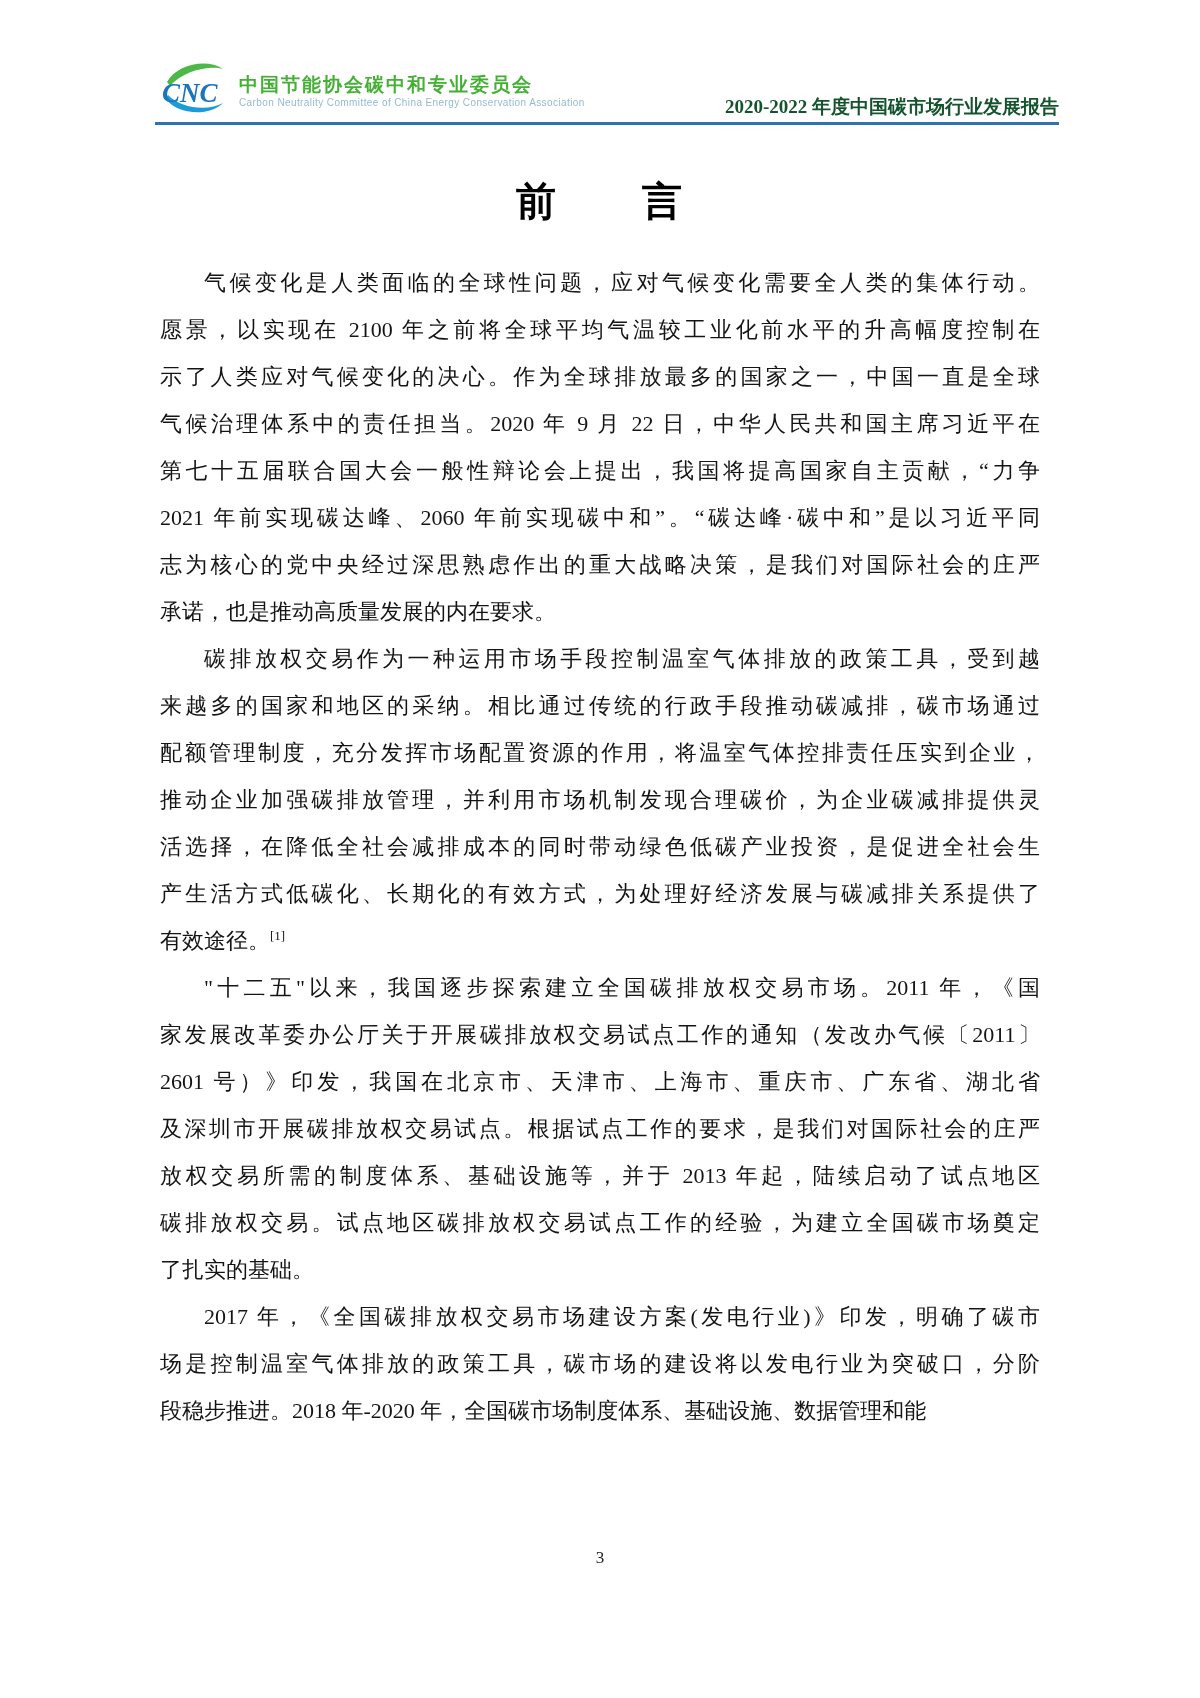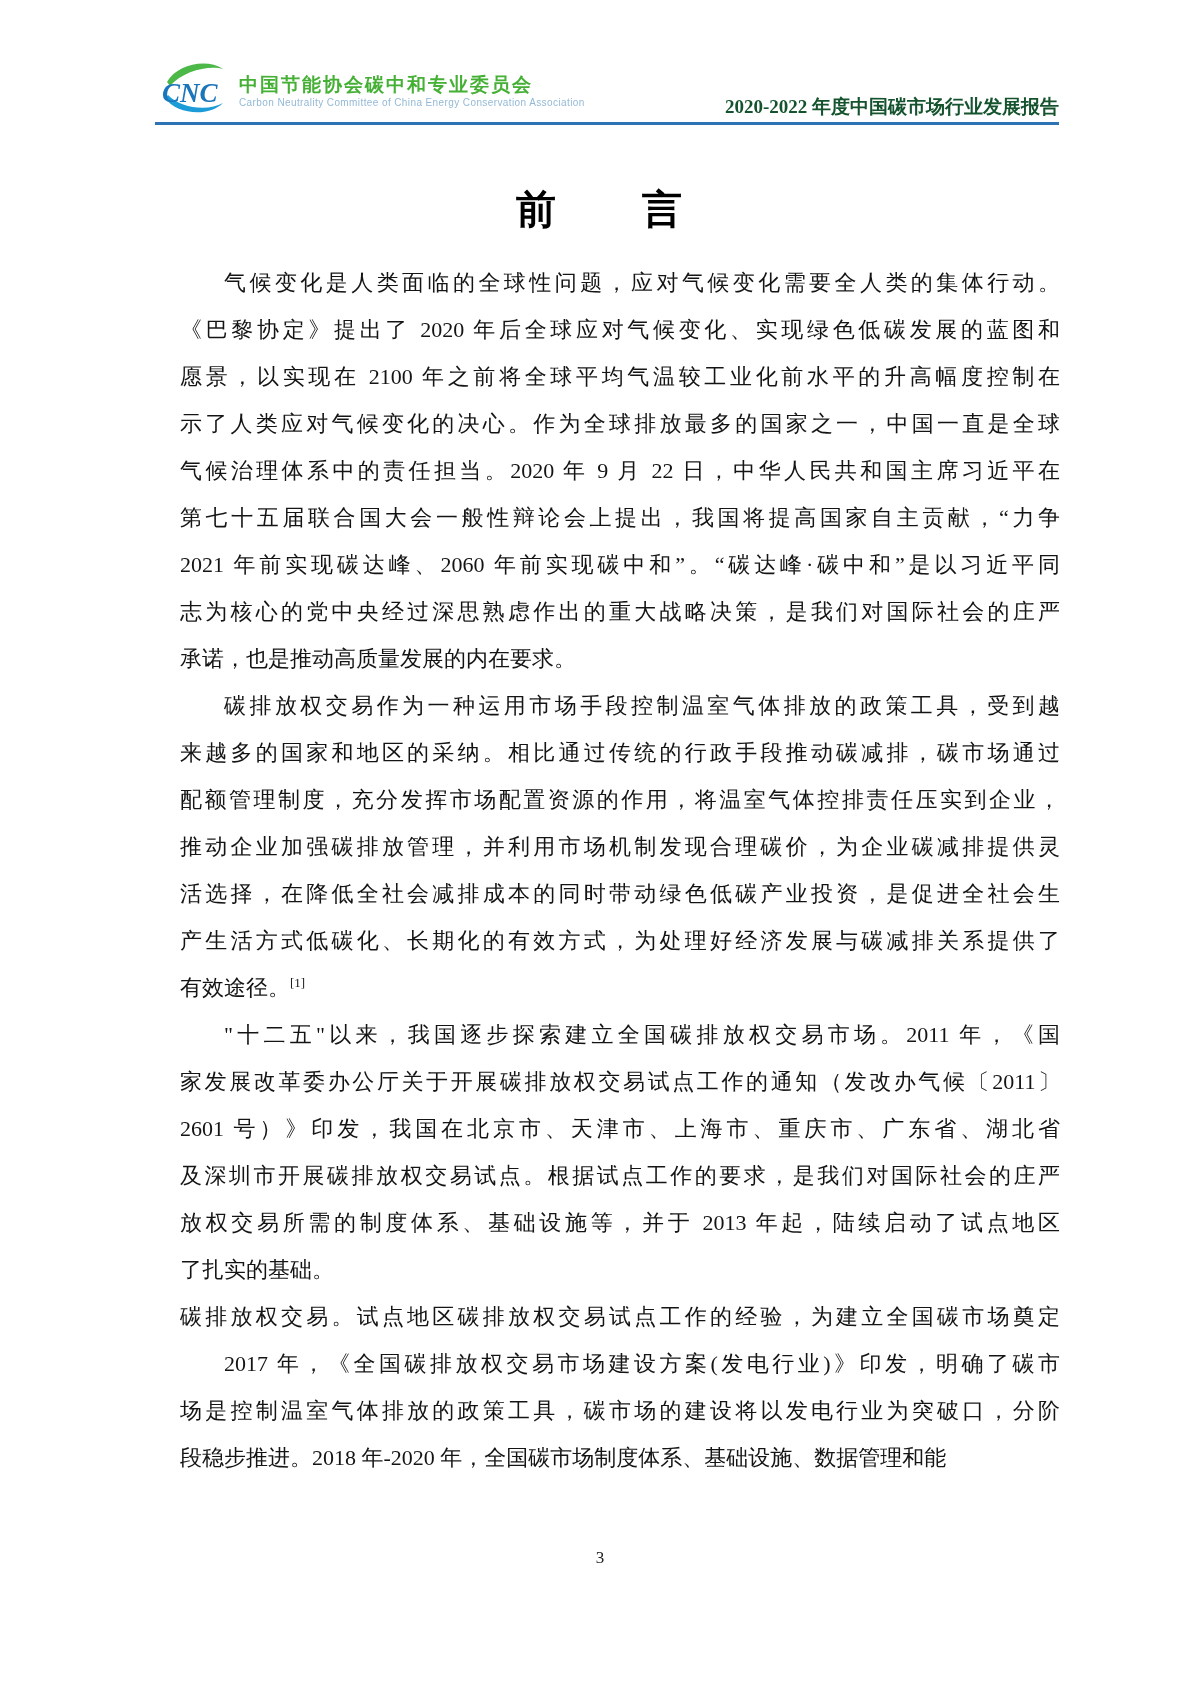--- a/index.html
+++ b/index.html
@@ -32,31 +32,31 @@
     font-family: "Liberation Serif", "DejaVu Serif", serif;
     font-weight: bold; font-size: 19px; color: #14532d;
   }
   .header-rule {
     position: absolute; left: 0; right: 0; top: 64px; height: 3px;
     background: #2e74b5;
   }
 
   
   .doc-title {
-    position: absolute; left: 0; right: 0; top: 182px;
+    position: absolute; left: 0; right: 0; top: 174px;
     text-align: center;
     font-family: "Liberation Sans", "DejaVu Sans", sans-serif;
     font-weight: bold; font-size: 40px; color: #000000;
     letter-spacing: 2px;
   }
 
   
   .body-text {
     position: absolute; left: 160px; top: 259px; width: 880px;
-    font-size: 22px; color: #141414; margin-left: 20px;
+    font-size: 22px; color: #141414;
   }
   .body-text .line {
     height: 47px; line-height: 47px;
     text-align: justify; text-align-last: justify;
     text-justify: inter-character;
     white-space: nowrap;
   }
   .body-text .line.first { text-indent: 44px; }
   .body-text .line.last { text-align-last: left; }
   .body-text sup { font-size: 13px; line-height: 0; vertical-align: super; }
@@ -85,42 +85,41 @@
       </div>
     </div>
     <div class="report-title">2020-2022 年度中国碳市场行业发展报告</div>
     <div class="header-rule"></div>
   </div>
 
   <div class="doc-title">前　　言</div>
 
   <div class="body-text">
       <div class="line first">气候变化是人类面临的全球性问题，应对气候变化需要全人类的集体行动。</div>
-      <div class="line">《巴黎协定》提出了 2020 年后全球应对气候变化、实现绿色低碳发展的蓝图和</div>
       <div class="line">愿景，以实现在 2100 年之前将全球平均气温较工业化前水平的升高幅度控制在</div>
       <div class="line">示了人类应对气候变化的决心。作为全球排放最多的国家之一，中国一直是全球</div>
       <div class="line">气候治理体系中的责任担当。2020 年 9 月 22 日，中华人民共和国主席习近平在</div>
       <div class="line">第七十五届联合国大会一般性辩论会上提出，我国将提高国家自主贡献，“力争</div>
       <div class="line">2021 年前实现碳达峰、2060 年前实现碳中和”。“碳达峰·碳中和”是以习近平同</div>
       <div class="line">志为核心的党中央经过深思熟虑作出的重大战略决策，是我们对国际社会的庄严</div>
       <div class="line last">承诺，也是推动高质量发展的内在要求。</div>
       <div class="line first">碳排放权交易作为一种运用市场手段控制温室气体排放的政策工具，受到越</div>
       <div class="line">来越多的国家和地区的采纳。相比通过传统的行政手段推动碳减排，碳市场通过</div>
       <div class="line">配额管理制度，充分发挥市场配置资源的作用，将温室气体控排责任压实到企业，</div>
       <div class="line">推动企业加强碳排放管理，并利用市场机制发现合理碳价，为企业碳减排提供灵</div>
       <div class="line">活选择，在降低全社会减排成本的同时带动绿色低碳产业投资，是促进全社会生</div>
       <div class="line">产生活方式低碳化、长期化的有效方式，为处理好经济发展与碳减排关系提供了</div>
       <div class="line last">有效途径。<sup>[1]</sup></div>
       <div class="line first">"十二五"以来，我国逐步探索建立全国碳排放权交易市场。2011 年，《国</div>
       <div class="line">家发展改革委办公厅关于开展碳排放权交易试点工作的通知（发改办气候〔2011〕</div>
       <div class="line">2601 号）》印发，我国在北京市、天津市、上海市、重庆市、广东省、湖北省</div>
       <div class="line">及深圳市开展碳排放权交易试点。根据试点工作的要求，是我们对国际社会的庄严</div>
       <div class="line">放权交易所需的制度体系、基础设施等，并于 2013 年起，陆续启动了试点地区</div>
+      <div class="line">碳排放权交易。试点地区碳排放权交易试点工作的经验，为建立全国碳市场奠定</div>
       <div class="line last">了扎实的基础。</div>
-      <div class="line">碳排放权交易。试点地区碳排放权交易试点工作的经验，为建立全国碳市场奠定</div>
       <div class="line first">2017 年，《全国碳排放权交易市场建设方案(发电行业)》印发，明确了碳市</div>
       <div class="line">场是控制温室气体排放的政策工具，碳市场的建设将以发电行业为突破口，分阶</div>
       <div class="line last">段稳步推进。2018 年-2020 年，全国碳市场制度体系、基础设施、数据管理和能</div>
     </div>
 
   <div class="page-number">3</div>
 
 </div>
 
 </body></html>

